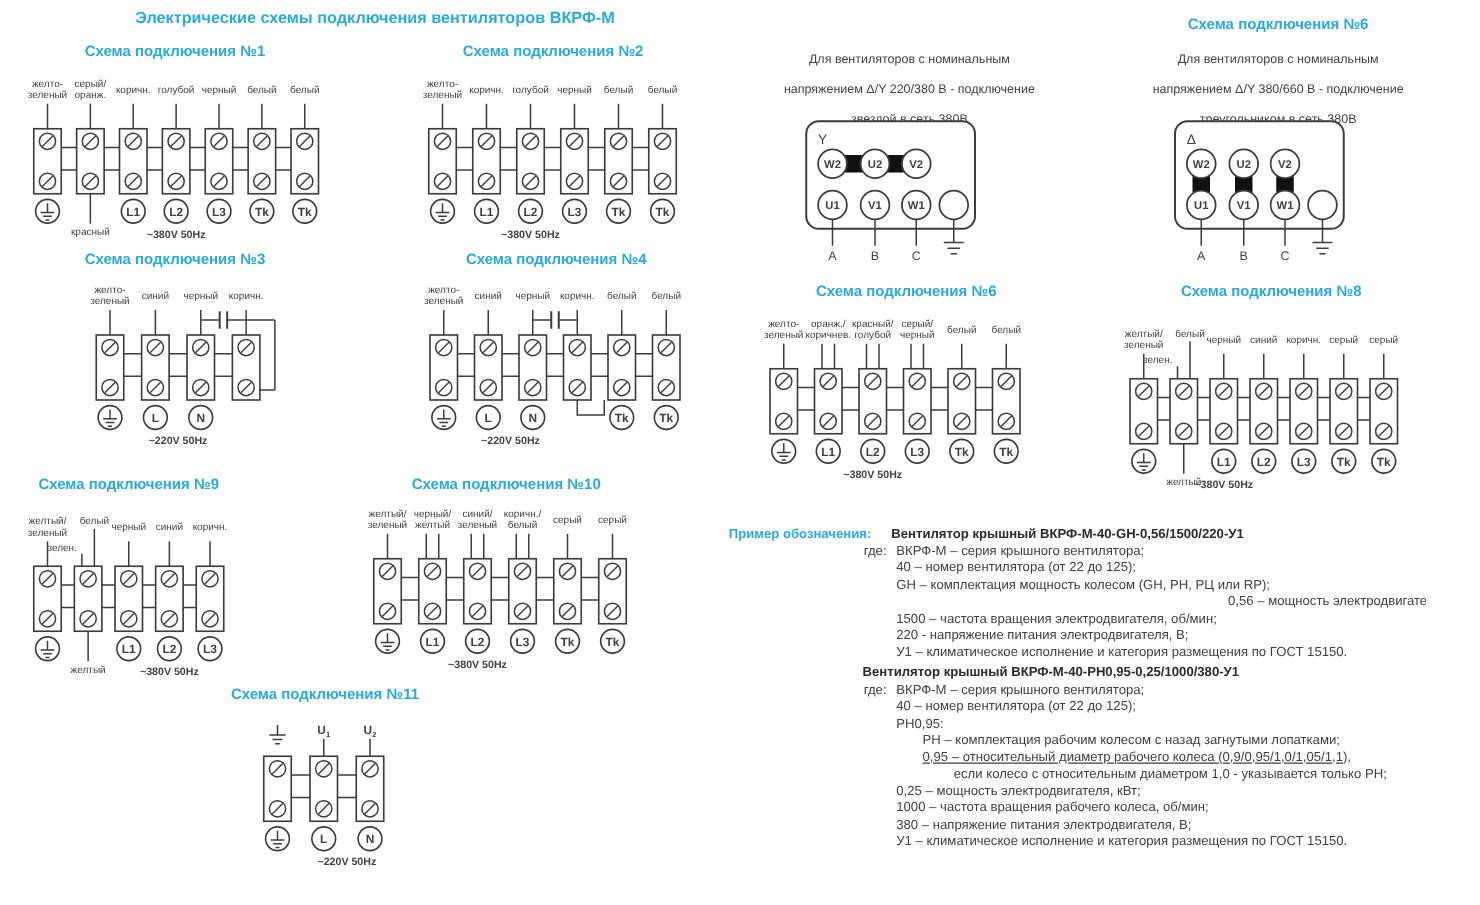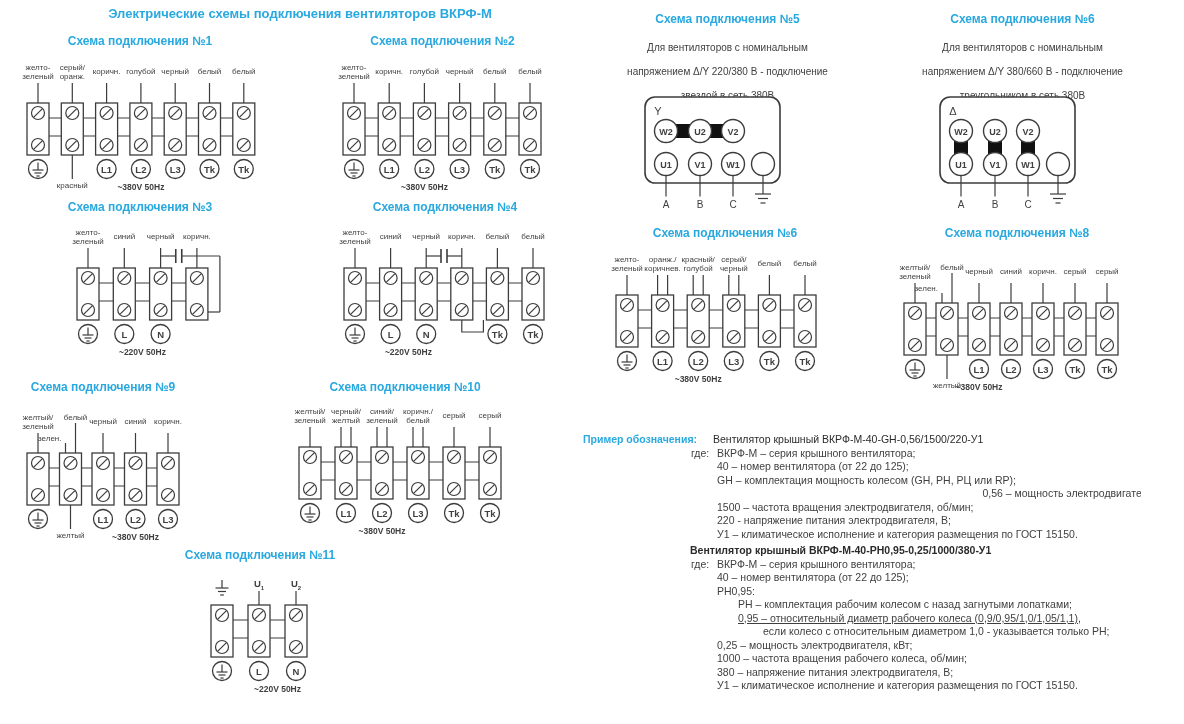--- a/index.html
+++ b/index.html
@@ -21,21 +21,21 @@
   .p6{left:895px;top:12px;width:255px;height:210px}  .p6 .s-canvas{top:73px}
   .p7{left:595px;top:226px;width:260px;height:170px} .p7 .s-canvas{top:25px}
   .p8{left:888px;top:226px;width:258px;height:170px} .p8 .s-canvas{top:33px}
   .p9{left:8px;top:380px;width:190px;height:170px}   .p9 .s-canvas{top:29px}
   .p10{left:285px;top:380px;width:240px;height:170px}.p10 .s-canvas{top:23px}
   .p11{left:155px;top:548px;width:210px;height:170px}.p11 .s-canvas{top:13px}
   #example{position:absolute;left:583px;top:421px;width:595px;font-size:10.5px;
     line-height:13.5px;color:#3f3f3f;}
   .ex-row{display:flex;align-items:baseline;}
   .ex-heading{color:#29a9df;font-weight:bold;flex:0 0 auto;margin-right:16px;white-space:nowrap;}
-  .ex-title{font-weight:normal;color:#2b2b2b;white-space:nowrap;margin-top:12px;}
+  .ex-title{font-weight:bold;color:#2b2b2b;white-space:nowrap;}
   .ex-title2{font-weight:bold;color:#2b2b2b;margin:3px 0 0 107px;white-space:nowrap;}
   .ex-line{position:relative;white-space:nowrap;}
   .ex-prefix{position:absolute;left:108px;}
   svg text{font-family:"Liberation Sans",sans-serif;}
 </style>
 </head>
 <body>
 
 <div id="canvas">
   <div id="main-title">Электрические схемы подключения вентиляторов ВКРФ-М</div>
@@ -343,21 +343,20 @@
           <line x1="208.8" y1="58.2" x2="217.2" y2="49.8" stroke="#3c3c3c" stroke-width="1.2"></line>
           <circle cx="213" cy="86" r="6.5" fill="#fff" stroke="#3c3c3c" stroke-width="1.2"></circle>
           <line x1="208.8" y1="90.2" x2="217.2" y2="81.8" stroke="#3c3c3c" stroke-width="1.2"></line>
           <circle cx="213" cy="110" r="9.5" fill="#fff" stroke="#3c3c3c" stroke-width="1.3"></circle>
           <text x="213" y="113.5" font-size="9.5" text-anchor="middle" fill="#3f3f3f" font-weight="bold">Tk</text>
         </g>
         <text x="88.4" y="131" font-size="8.5" text-anchor="middle" fill="#3f3f3f" font-weight="bold">~220V 50Hz</text>
       </svg>
   </div>
   <div class="scheme p5">
-    <div class="s-title">Схема подключения №5</div>
     <div class="s-note">Для вентиляторов с номинальным
 напряжением Δ/Y 220/380 В - подключение
 звездой в сеть 380В</div>
     <svg class="s-canvas" width="255" height="135" viewBox="0 0 255 135">
         <rect x="45" y="12" width="135" height="86" rx="10" fill="#fff" stroke="#3c3c3c" stroke-width="1.6"></rect>
         <text x="58" y="30" font-size="11" text-anchor="middle" fill="#3f3f3f" font-weight="normal">Y</text>
         <rect x="74" y="39" width="18" height="14" fill="#111111"></rect>
         <rect x="108" y="39" width="18" height="14" fill="#111111"></rect>
         <circle cx="66" cy="46" r="11.5" fill="#fff" stroke="#3c3c3c" stroke-width="1.4"></circle>
         <text x="66" y="49.5" font-size="9" text-anchor="middle" fill="#3f3f3f" font-weight="bold">W2</text>

